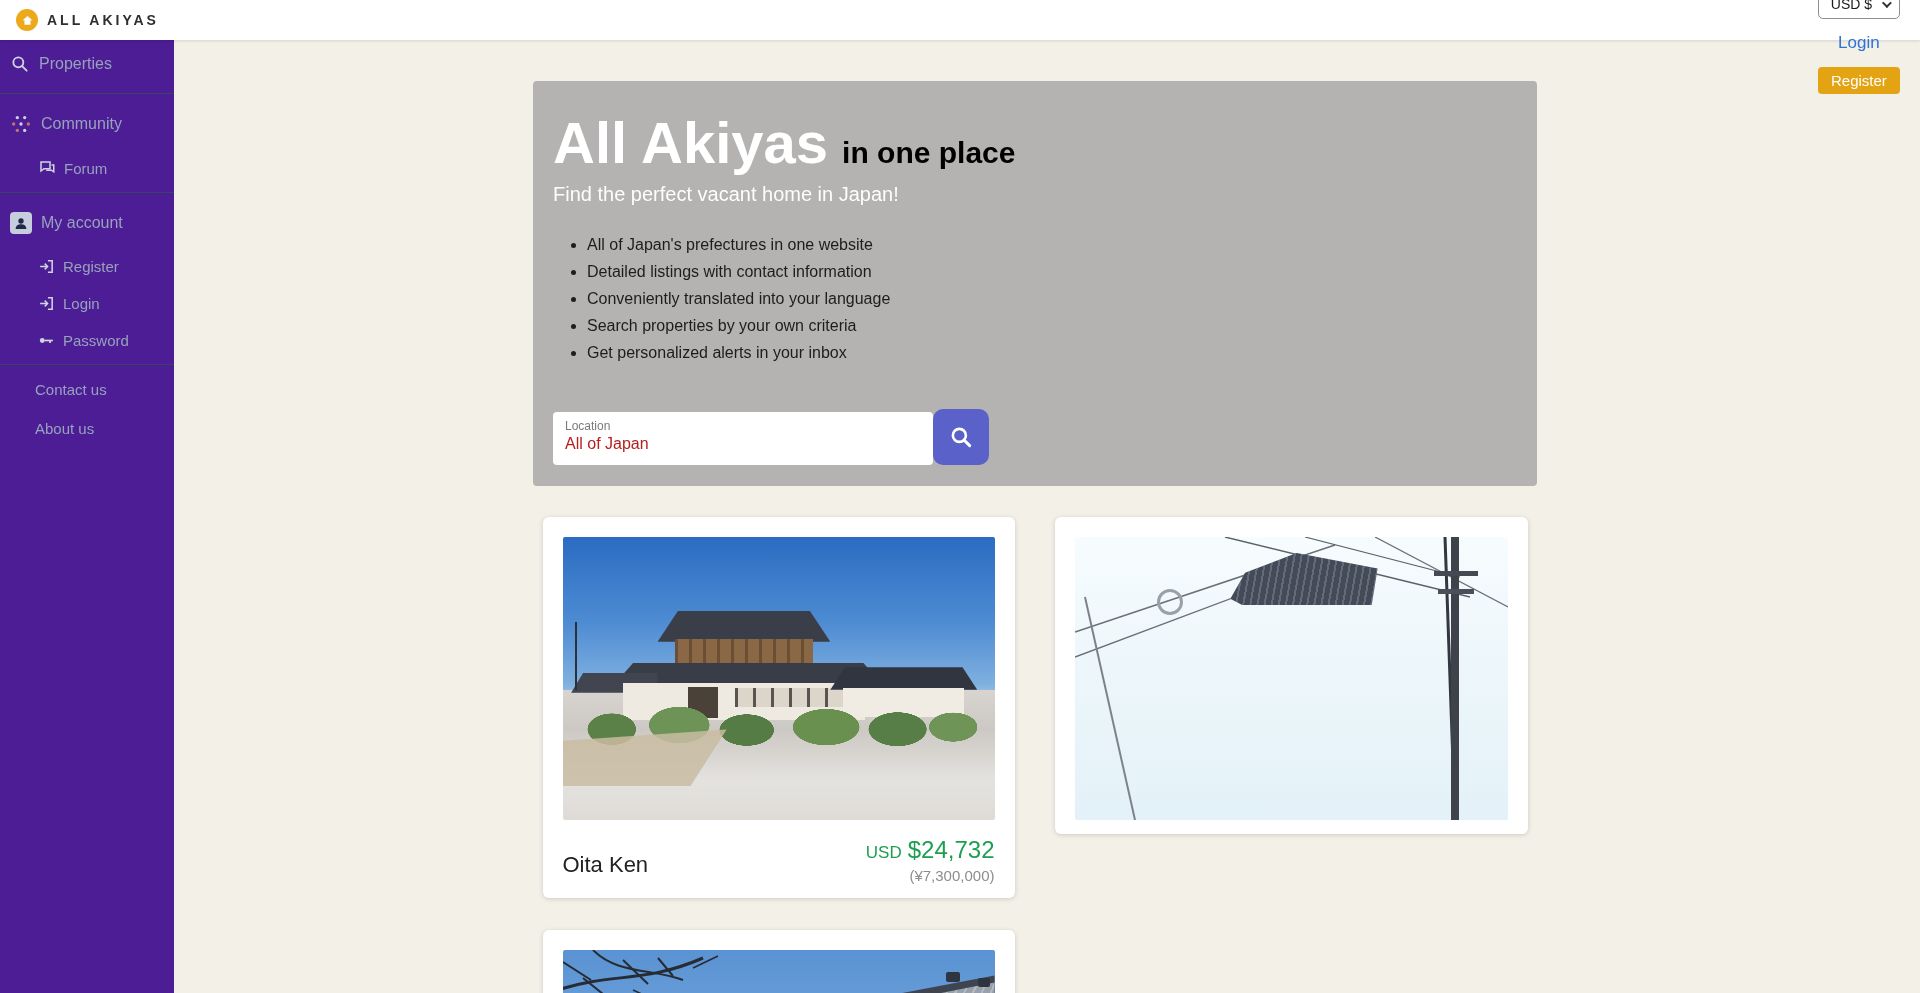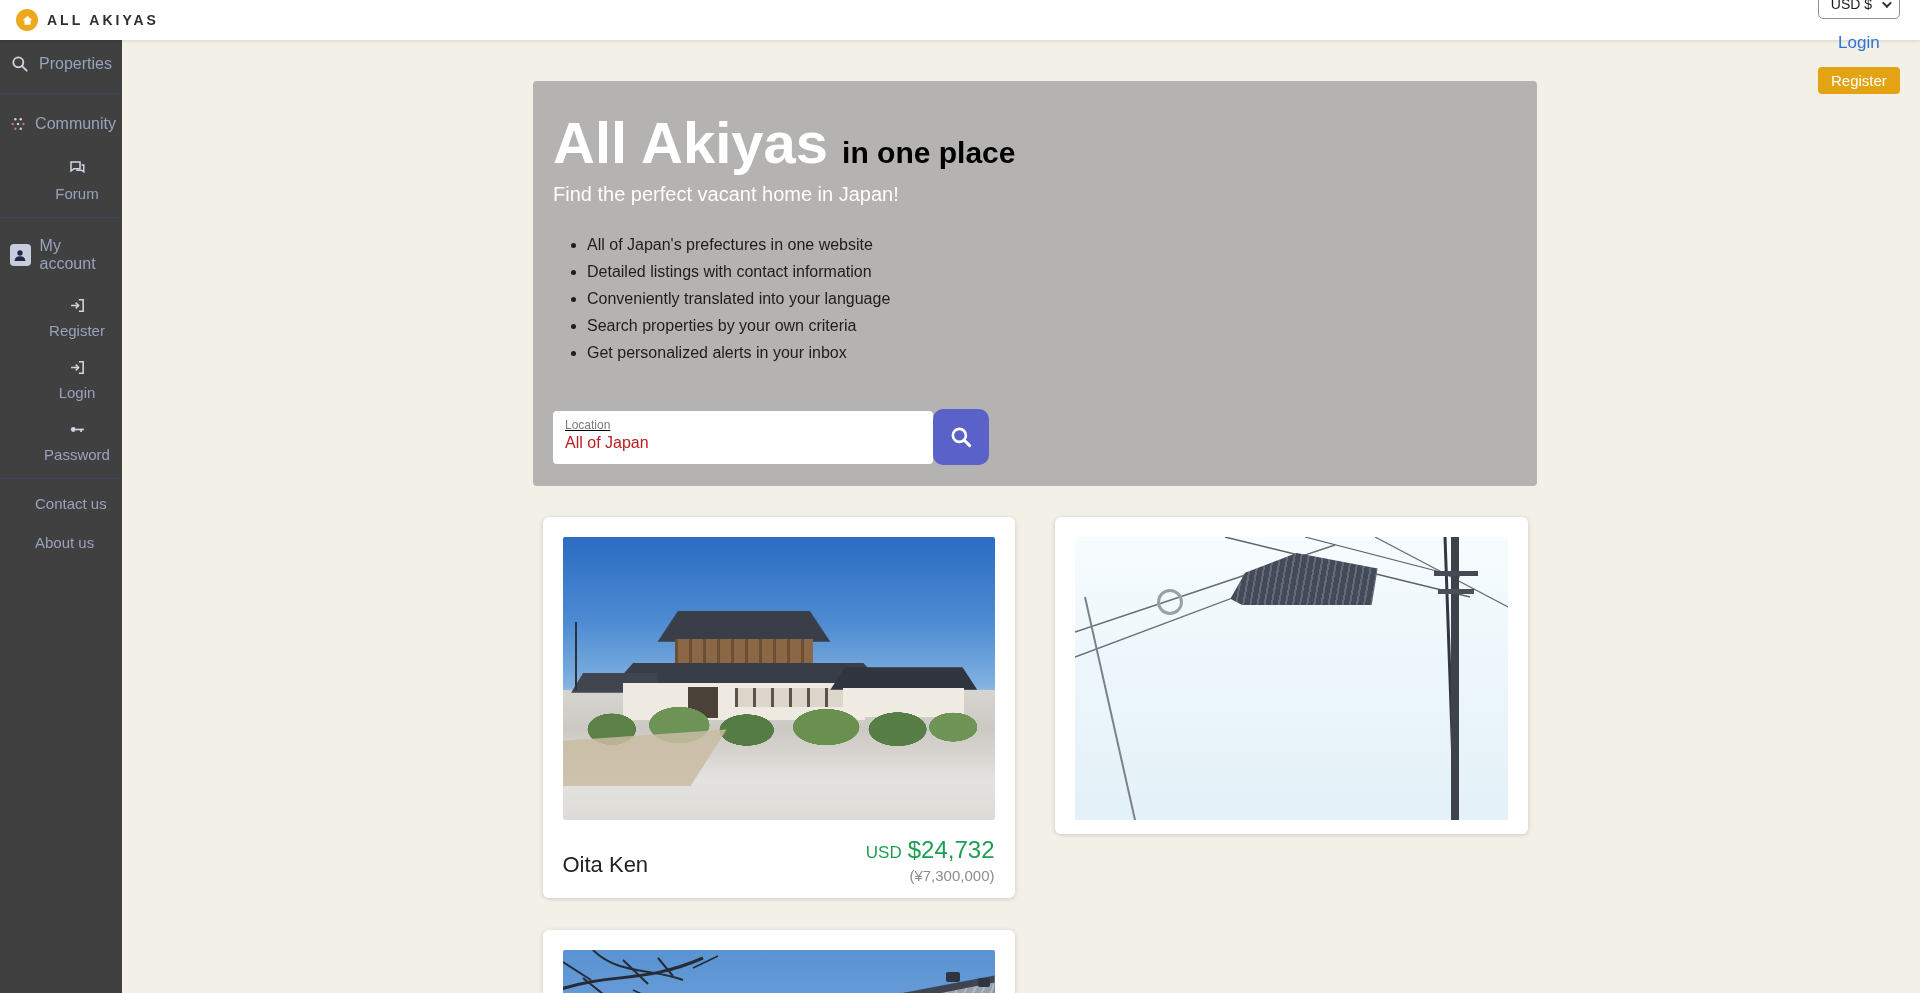--- a/index.html
+++ b/index.html
@@ -31,27 +31,27 @@
   .chev { width:7px; height:7px; border-right:2px solid #333; border-bottom:2px solid #333;
     transform:rotate(45deg) translateY(-2px); }
   .login-link { color:#2e74d8; font-size:17px; cursor:pointer; }
   .register-btn {
     background:#e3a312; color:#fff; font-size:15px; border:none; border-radius:4px;
     padding:4px 13px; height:27px; cursor:pointer;
   }
 
   
   .sidebar {
-    position:absolute; top:40px; left:0; width:122px; bottom:0;
-    background:#404040; color:#98a2bc; z-index:10;
+    position:absolute; top:40px; left:0; width:174px; bottom:0;
+    background:#4c1d95; color:#98a2bc; z-index:10;
   }
   .side-item { display:flex; align-items:center; gap:9px; padding:14px 6px 14px 10px;
     font-size:16px; cursor:pointer; }
   .side-sub { display:flex; align-items:center; gap:8px; padding:10px 6px 10px 38px;
-    font-size:15px; cursor:pointer;flex-direction:column; }
+    font-size:15px; cursor:pointer; }
   .side-plain { padding:11px 6px 11px 35px; font-size:15px; cursor:pointer; }
   .side-div { border-top:1px solid #39445f; margin:5px 0; }
   .acct-box { width:22px; height:22px; border-radius:4px; background:#c7cddd;
     display:flex; align-items:center; justify-content:center; }
 
   
   .main {
     position:absolute; left:150px; top:40px; right:0; bottom:0;
     background:#f3f0e8; overflow:hidden;
   }
@@ -60,21 +60,21 @@
   
   .hero {
     width:1004px; height:405px; background:#b4b3b1; border-radius:4px;
     padding:22px 20px; position:relative;
   }
   .hero h1 { color:#fff; font-size:58px; font-weight:bold; margin-top:8px; line-height:1.1; }
   .hero-accent { color:#000000; font-size:30px; font-weight:bold; margin-left:14px; }
   .hero-sub { color:#fdfdfd; font-size:20px; margin-top:8px; }
   .hero-bullets { margin:28px 0 0 0; padding-left:34px; color:#1d1d1d; font-size:16px; }
   .hero-bullets li { margin-bottom:6px; line-height:21px; }
-  .search-row { position:absolute; left:20px; top:330px; display:flex; align-items:flex-start;text-decoration:underline; }
+  .search-row { position:absolute; left:20px; top:330px; display:flex; align-items:flex-end; }
   .loc-box { width:380px; height:53px; background:#fff; border-radius:4px; padding:7px 12px 0; }
   .loc-label { display:block; font-size:12px; color:#7a7a7a; }
   .loc-input { border:none; outline:none; width:100%; font-size:16px; color:#b91c1c;
     background:transparent; padding-top:2px; }
   .search-btn { width:56px; height:56px; margin-top:-2px; background:#5a62c9; border:none;
     border-radius:10px; cursor:pointer; display:flex; align-items:center; justify-content:center; }
 
   
   .cards { width:985px; margin:31px auto 0; display:flex; gap:40px; }
   .col { display:flex; flex-direction:column; gap:32px; }

